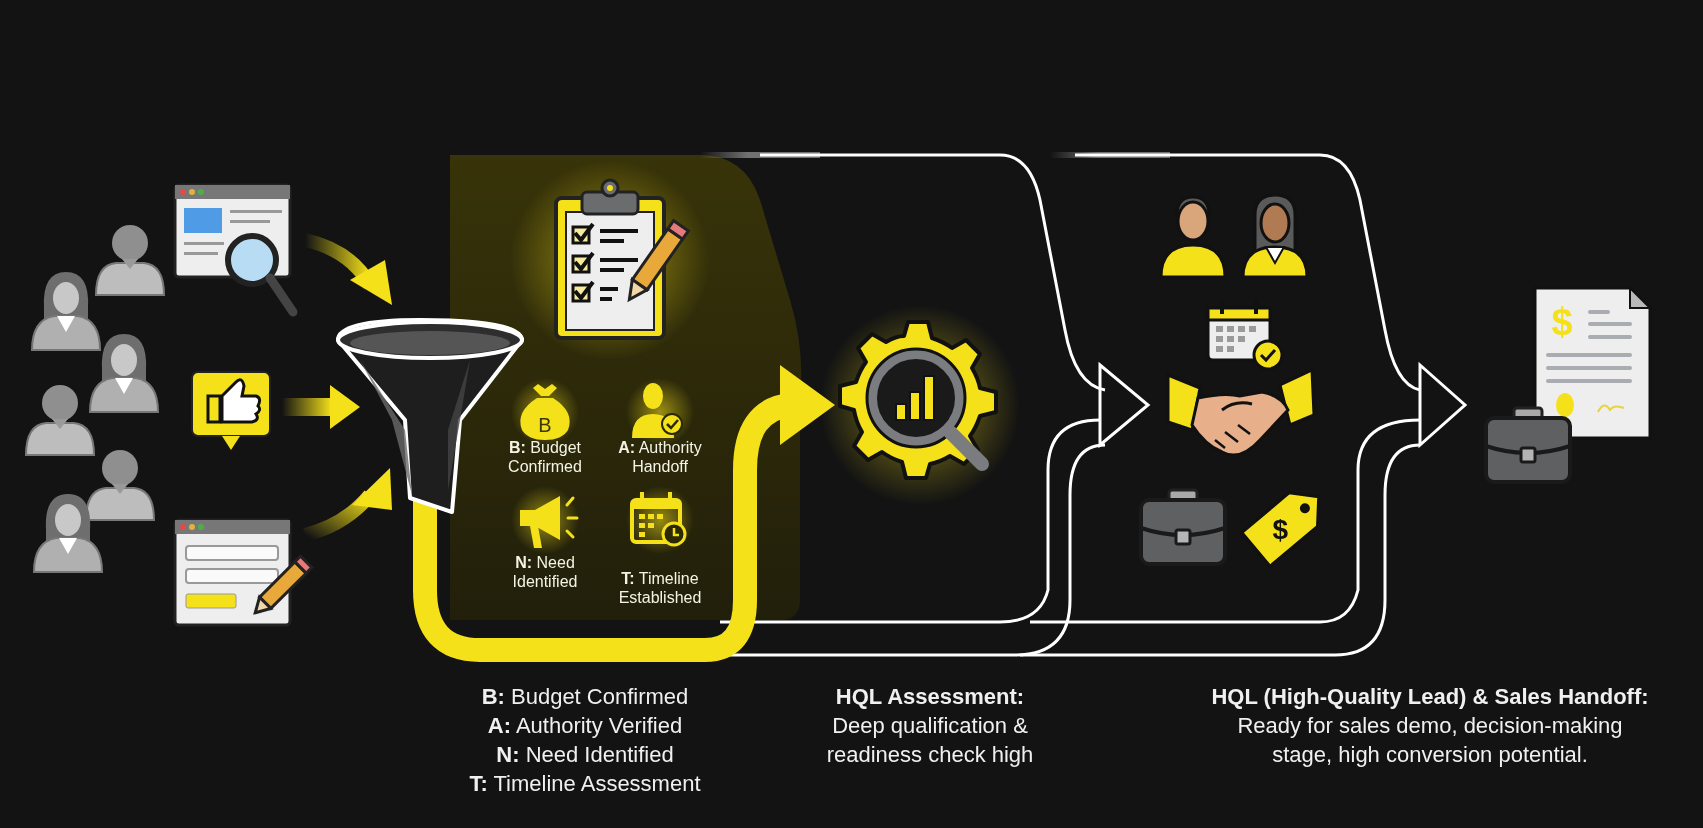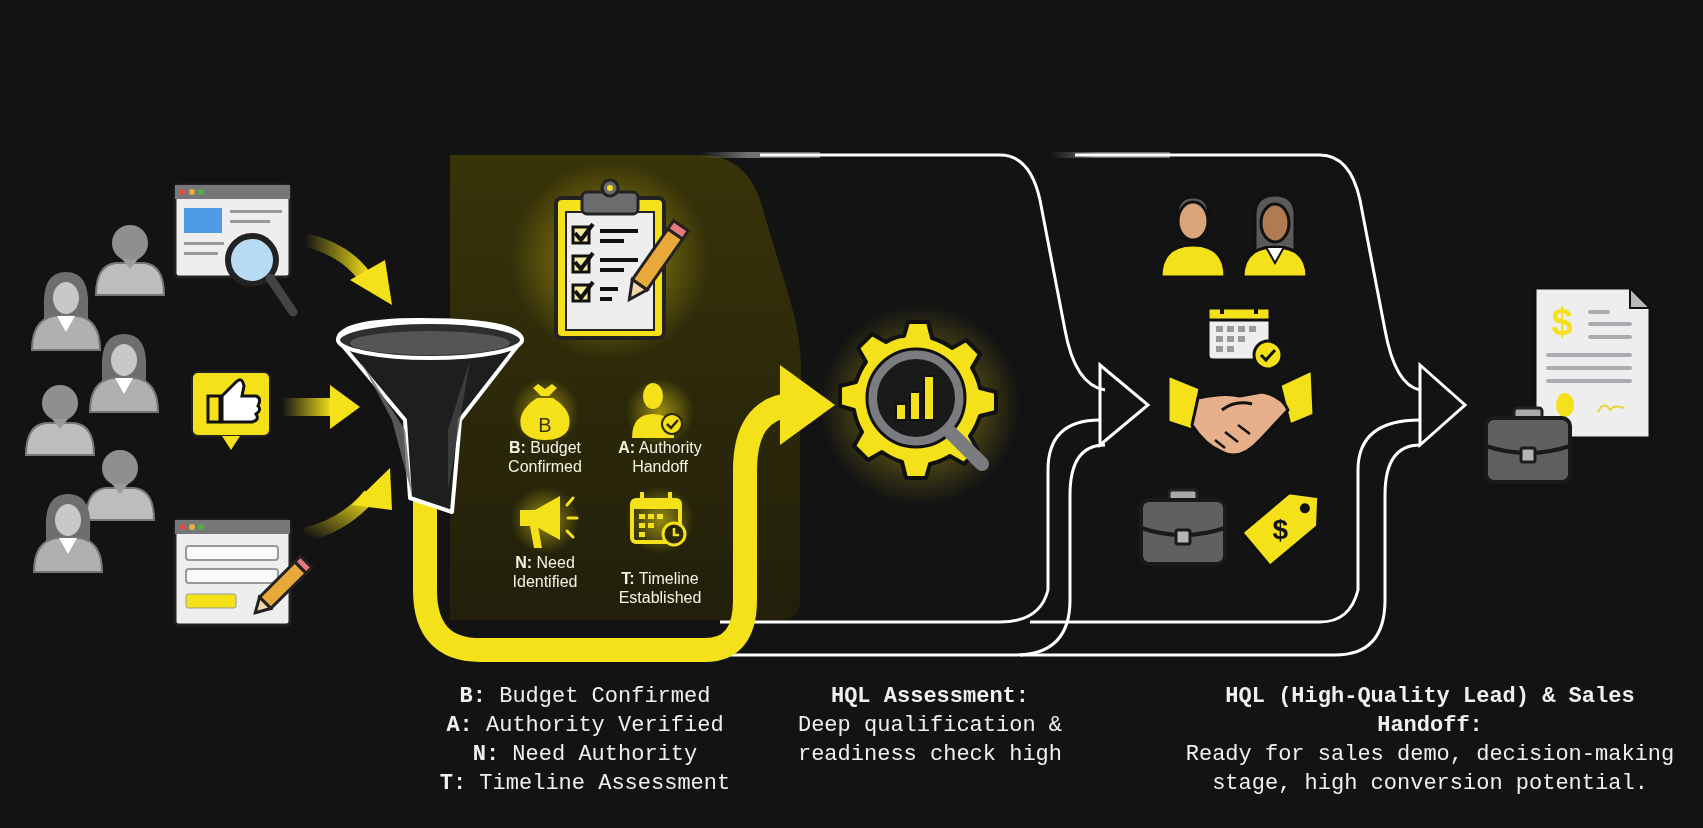--- a/index.html
+++ b/index.html
@@ -1,18 +1,18 @@
 <!DOCTYPE html>
 <html><head>
 <meta charset="utf-8">
 <style>
   html,body{margin:0;padding:0;background:#131313;}
   body{width:1703px;height:828px;overflow:hidden;position:relative;font-family:"Liberation Sans",sans-serif;color:#f2f2f2;}
   #stage{position:absolute;left:0;top:0;width:1703px;height:828px;}
-  .cap{position:absolute;text-align:center;font-size:22px;line-height:29px;color:#f0f0f0;font-family:Liberation Mono, monospace;}
+  .cap{position:absolute;text-align:center;font-size:22px;line-height:29px;color:#f0f0f0;}
   .cap b{font-weight:bold;}
   .bant-label{position:absolute;text-align:center;font-size:16px;line-height:19px;color:#f4f4e4;width:110px;}
   .bant-label b{font-weight:bold;}
 </style>
 </head>
 <body>
 
 <div id="stage">
 <svg width="1703" height="828" viewBox="0 0 1703 828" xmlns="http://www.w3.org/2000/svg">
   <defs>
@@ -322,21 +322,21 @@
 <div class="bant-label" style="left:605px;top:553px;margin-top:16px;">
   <b>T:</b>
   <span>Timeline</span><br>
   <span>Established</span>
 </div>
 
 
 <div class="cap" style="left:420px;top:682px;width:330px;">
   <div><b>B:</b><span> Budget Confirmed</span></div>
   <div><b>A:</b><span> Authority Verified</span></div>
-  <div><b>N:</b><span> Need Authority</span></div>
+  <div><b>N:</b><span> Need Identified</span></div>
   <div><b>T:</b><span> Timeline Assessment</span></div>
 </div>
 
 <div class="cap" style="left:780px;top:682px;width:300px;">
   <div><b>HQL Assessment:</b></div>
   <div>Deep qualification &amp;</div>
   <div>readiness check high</div>
 </div>
 
 <div class="cap" style="left:1180px;top:682px;width:500px;">

